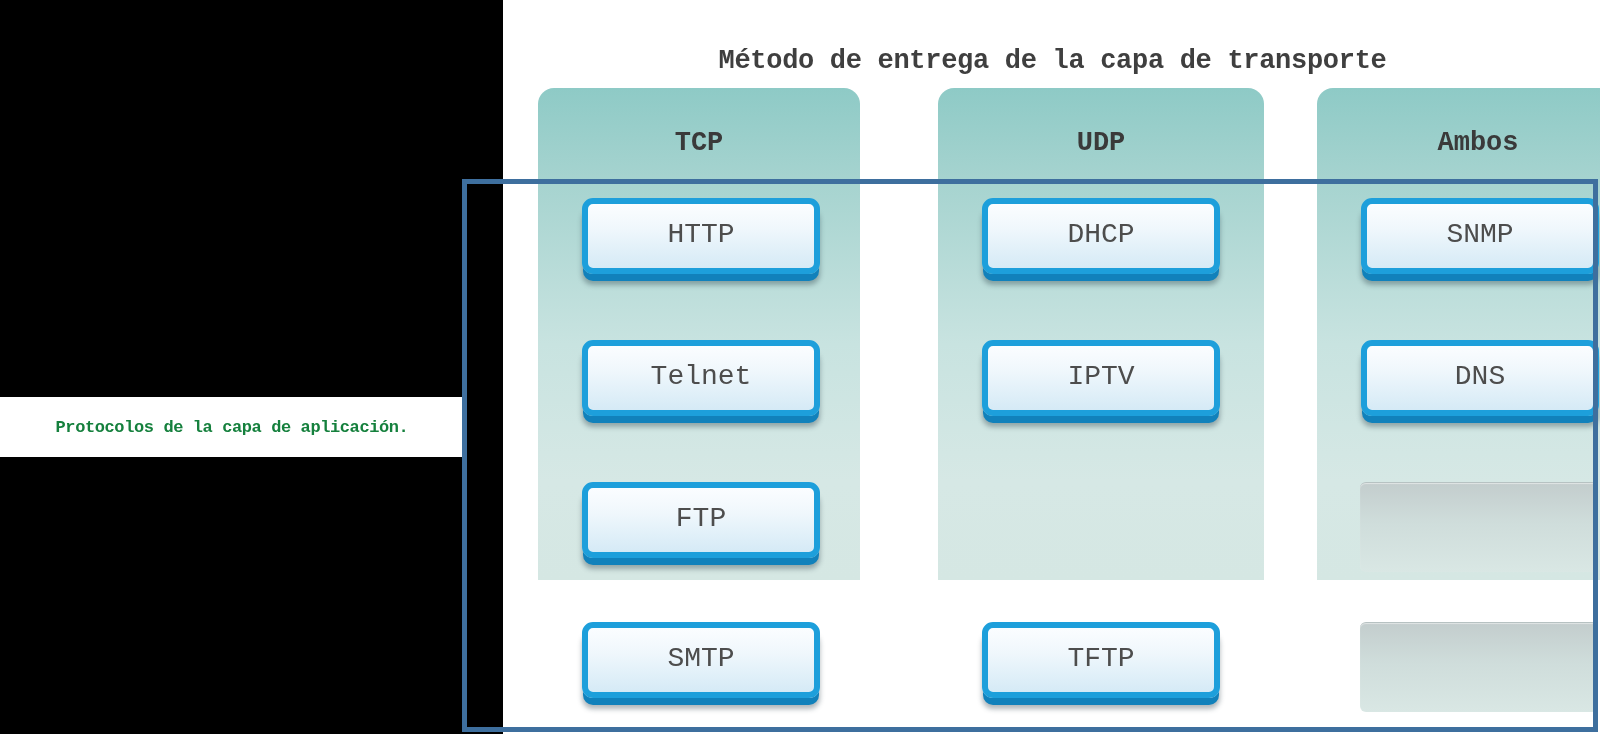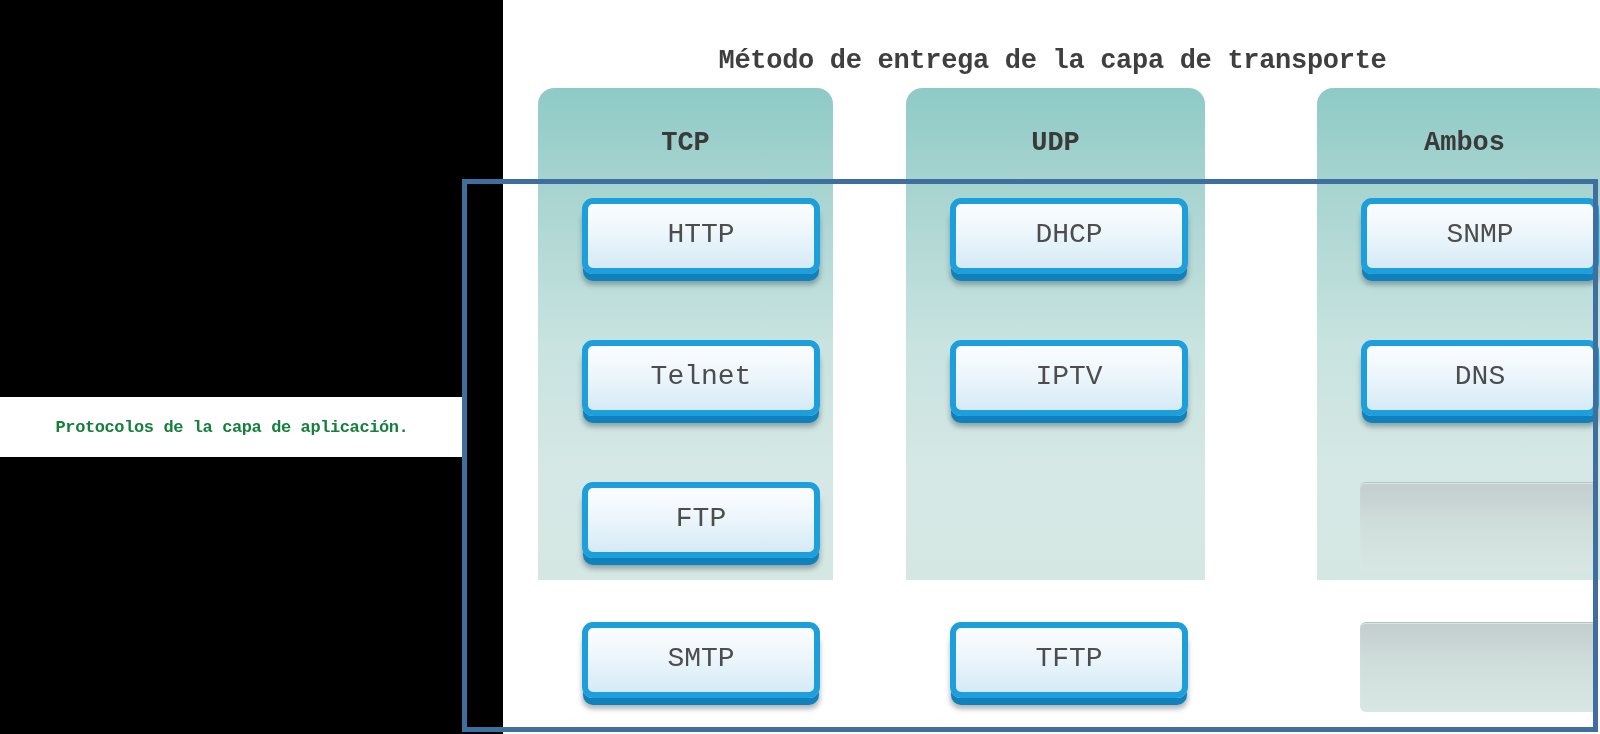--- a/index.html
+++ b/index.html
@@ -8,23 +8,24 @@
     font-family:Liberation Mono, monospace;
   }
   .white-panel{position:absolute;left:503px;top:0;width:1097px;height:734px;background:#ffffff;}
   .figure-title{
     position:absolute;left:538px;top:46px;width:1029px;text-align:center;
     font-size:27px;font-weight:bold;color:#3f3f3f;letter-spacing:-0.3px;
   }
   .column{
     position:absolute;top:88px;height:492px;border-radius:16px 16px 0 0;
     background:linear-gradient(180deg,#8ecac6 0%,#a5d3cf 18%,#c8e3e0 52%,#d6e8e5 80%,#d5e7e3 100%);
+    padding-left:27px;
   }
   .col-tcp{left:538px;width:295px;}
-  .col-udp{left:906px;width:299px;}
+  .col-udp{left:938px;width:299px;}
   .col-ambos{left:1317px;width:295px;}
   .col-header{
     position:absolute;top:40px;left:0;width:100%;text-align:center;
     font-size:27px;font-weight:bold;color:#3a3a3a;
   }
   .chip{
     position:absolute;left:44px;width:238px;height:76px;box-sizing:border-box;
     border:6px solid #1d9fdb;border-radius:11px;
     background:linear-gradient(180deg,#fbfdff 0%,#eff7fc 40%,#d5eaf6 100%);
     box-shadow:0 8px 0 -1px #1181bb, 0 11px 5px rgba(30,50,60,0.35);

